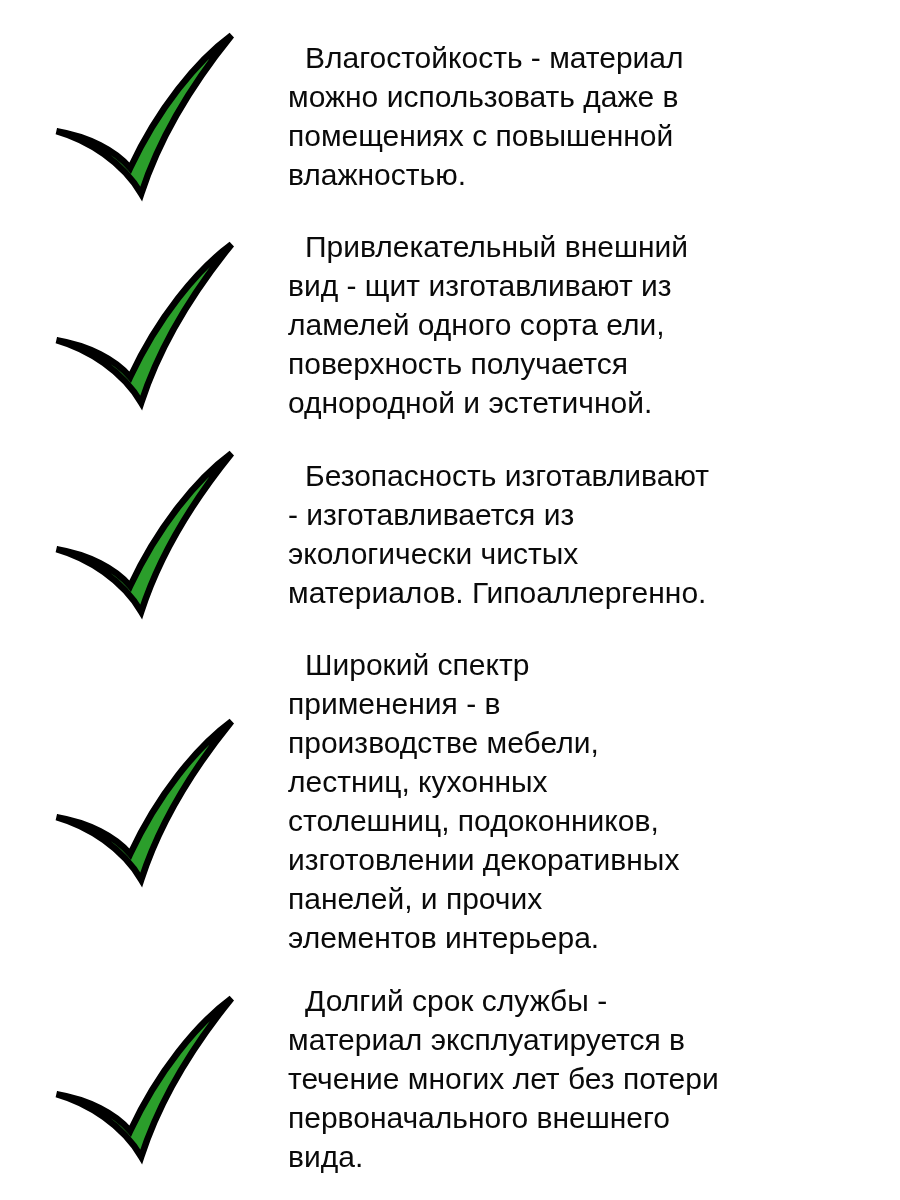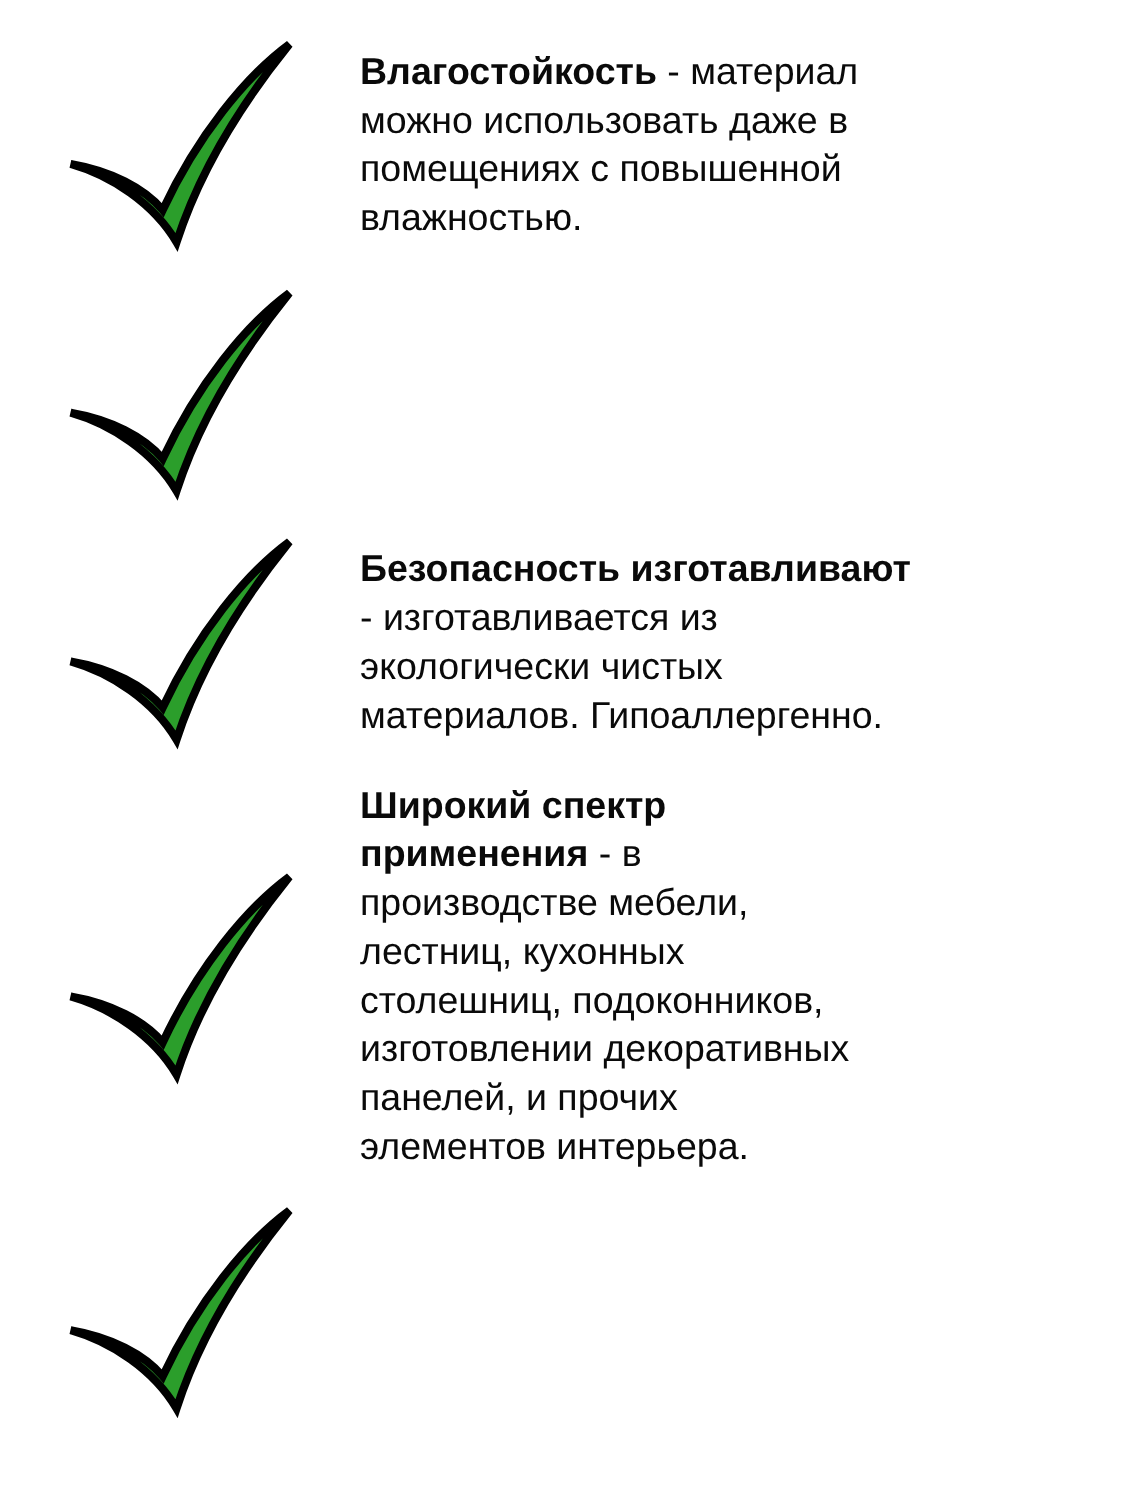--- a/index.html
+++ b/index.html
@@ -37,21 +37,22 @@
   }
   .text-col {
     width: 480px;
     flex: 0 0 480px;
     font-size: 30px;
     line-height: 39px;
     white-space: pre-line;
     letter-spacing: 0px;
   }
   .text-col .b {
-    font-weight: 700;
+    font-weight: 400;
+    margin-left: 17px;
   }
 </style>
 </head>
 <body>
 
 <div class="page">
 
   <div class="row">
     <div class="check-col">
       <svg viewBox="0 0 210 190" aria-hidden="true">
@@ -71,20 +72,25 @@
   <div class="row">
     <div class="check-col">
       <svg viewBox="0 0 210 190" aria-hidden="true">
         <path stroke="#000000" stroke-width="7" stroke-linejoin="miter" d="M 10 112
              C 45 118 74 133 90 152
              C 120 88 162 36 200 8
              C 158 60 122 118 102 180
              C 82 146 45 122 10 112 Z" fill="#2b9e2b"></path>
       </svg>
     </div>
+    <div class="text-col"><span class="b">Привлекательный внешний
+вид</span><span> - щит изготавливают из
+ламелей одного сорта ели,
+поверхность получается
+однородной и эстетичной.</span></div>
   </div>
 
   <div class="row">
     <div class="check-col">
       <svg viewBox="0 0 210 190" aria-hidden="true">
         <path stroke="#000000" stroke-width="7" stroke-linejoin="miter" d="M 10 112
              C 45 118 74 133 90 152
              C 120 88 162 36 200 8
              C 158 60 122 118 102 180
              C 82 146 45 122 10 112 Z" fill="#2b9e2b"></path>
@@ -119,15 +125,20 @@
   <div class="row">
     <div class="check-col">
       <svg viewBox="0 0 210 190" aria-hidden="true">
         <path stroke="#000000" stroke-width="7" stroke-linejoin="miter" d="M 10 112
              C 45 118 74 133 90 152
              C 120 88 162 36 200 8
              C 158 60 122 118 102 180
              C 82 146 45 122 10 112 Z" fill="#2b9e2b"></path>
       </svg>
     </div>
+    <div class="text-col"><span class="b">Долгий срок службы</span><span> -
+материал эксплуатируется в
+течение многих лет без потери
+первоначального внешнего
+вида.</span></div>
   </div>
 
 </div>
 
 </body></html>

